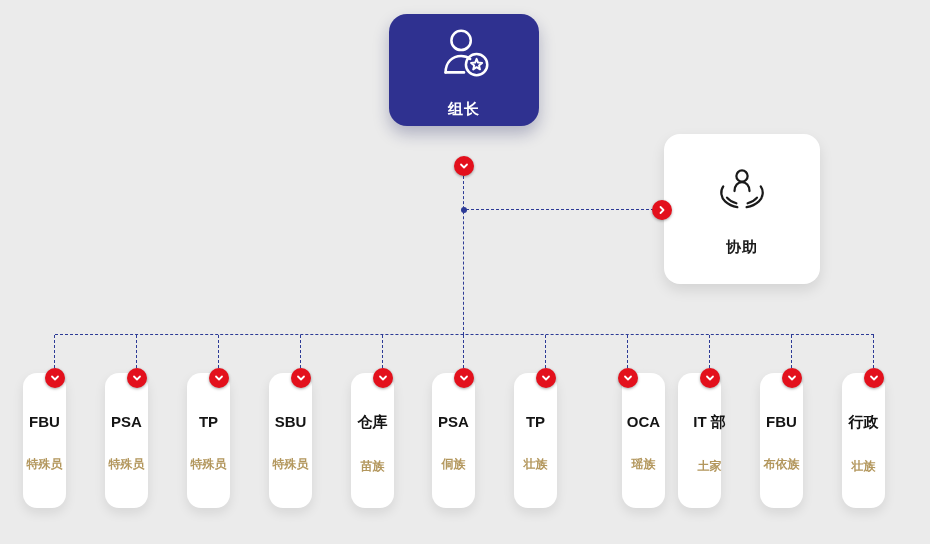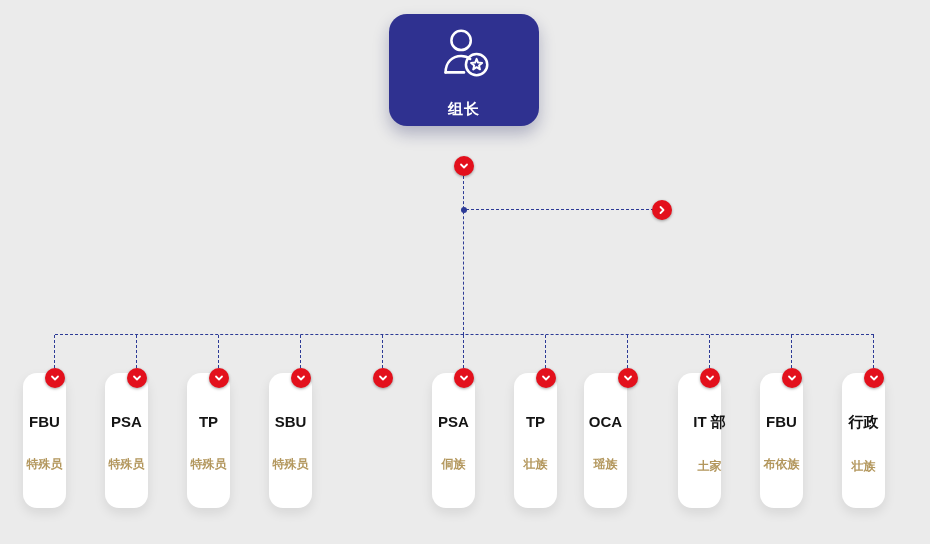--- a/index.html
+++ b/index.html
@@ -95,20 +95,33 @@
       </svg>
     </span>
     <span class="leader-label">组长</span>
   </div>
   <div class="badge leader-badge">
     <svg viewBox="0 0 12 12">
       <polyline points="3,4.5 6,7.5 9,4.5" fill="none" stroke="#ffffff" stroke-width="1.8" stroke-linecap="round" stroke-linejoin="round"></polyline>
     </svg>
   </div>
 
+  <div class="assist-card">
+    <span>
+      <svg viewBox="0 0 64 64" width="60" height="60" fill="none" stroke="#1a1a1a" stroke-width="2.4" stroke-linecap="round" stroke-linejoin="round">
+        <circle cx="32" cy="15" r="6"></circle>
+        <path d="M24 31 c0-6 3.6-9.5 8-9.5 s8 3.5 8 9.5"></path>
+        <path d="M12 26 c-3.5 5-2.5 12 2 16 c3.5 3.2 8 5.3 13 6.2"></path>
+        <path d="M52 26 c3.5 5 2.5 12-2 16 c-3.5 3.2-8 5.3-13 6.2"></path>
+        <path d="M16 38 c2.5 3 6 5 10 6"></path>
+        <path d="M48 38 c-2.5 3-6 5-10 6"></path>
+      </svg>
+    </span>
+    <span class="assist-label">协助</span>
+  </div>
   <div class="badge assist-badge">
     <svg viewBox="0 0 12 12">
       <polyline points="4.5,3 7.5,6 4.5,9" fill="none" stroke="#ffffff" stroke-width="1.8" stroke-linecap="round" stroke-linejoin="round"></polyline>
     </svg>
   </div>
 
   <div id="member-row" style="position:absolute;inset:0;">
       <div class="v-line" style="left: 54px; top: 335px; height: 33px;"></div>
   <div class="member-card" style="left: 23px;">
     <span class="dept">FBU</span>
@@ -143,20 +156,24 @@
   <div class="member-card" style="left: 269px;">
     <span class="dept">SBU</span>
     <span class="ethnic">特殊员</span>
   </div>
   <div class="badge member-badge" style="left: 291px;">
     <svg viewBox="0 0 12 12">
       <polyline points="3,4.5 6,7.5 9,4.5" fill="none" stroke="#ffffff" stroke-width="1.8" stroke-linecap="round" stroke-linejoin="round"></polyline>
     </svg>
   </div>
 <div class="v-line" style="left: 382px; top: 335px; height: 33px;"></div>
+  <div class="member-card" style="left: 351px;">
+    <span class="dept">仓库</span>
+    <span class="ethnic">苗族</span>
+  </div>
   <div class="badge member-badge" style="left: 373px;">
     <svg viewBox="0 0 12 12">
       <polyline points="3,4.5 6,7.5 9,4.5" fill="none" stroke="#ffffff" stroke-width="1.8" stroke-linecap="round" stroke-linejoin="round"></polyline>
     </svg>
   </div>
 <div class="v-line" style="left: 463px; top: 335px; height: 33px;"></div>
   <div class="member-card" style="left: 432px;">
     <span class="dept">PSA</span>
     <span class="ethnic">侗族</span>
   </div>
@@ -169,21 +186,21 @@
   <div class="member-card" style="left: 514px;">
     <span class="dept">TP</span>
     <span class="ethnic">壮族</span>
   </div>
   <div class="badge member-badge" style="left: 536px;">
     <svg viewBox="0 0 12 12">
       <polyline points="3,4.5 6,7.5 9,4.5" fill="none" stroke="#ffffff" stroke-width="1.8" stroke-linecap="round" stroke-linejoin="round"></polyline>
     </svg>
   </div>
 <div class="v-line" style="left: 627px; top: 335px; height: 33px;"></div>
-  <div class="member-card" style="left: 584px;">
+  <div class="member-card" style="left: 622px;">
     <span class="dept">OCA</span>
     <span class="ethnic">瑶族</span>
   </div>
   <div class="badge member-badge" style="left: 618px;">
     <svg viewBox="0 0 12 12">
       <polyline points="3,4.5 6,7.5 9,4.5" fill="none" stroke="#ffffff" stroke-width="1.8" stroke-linecap="round" stroke-linejoin="round"></polyline>
     </svg>
   </div>
 <div class="v-line" style="left: 709px; top: 335px; height: 33px;"></div>
   <div class="member-card" style="left: 678px; padding-left: 20px;">

